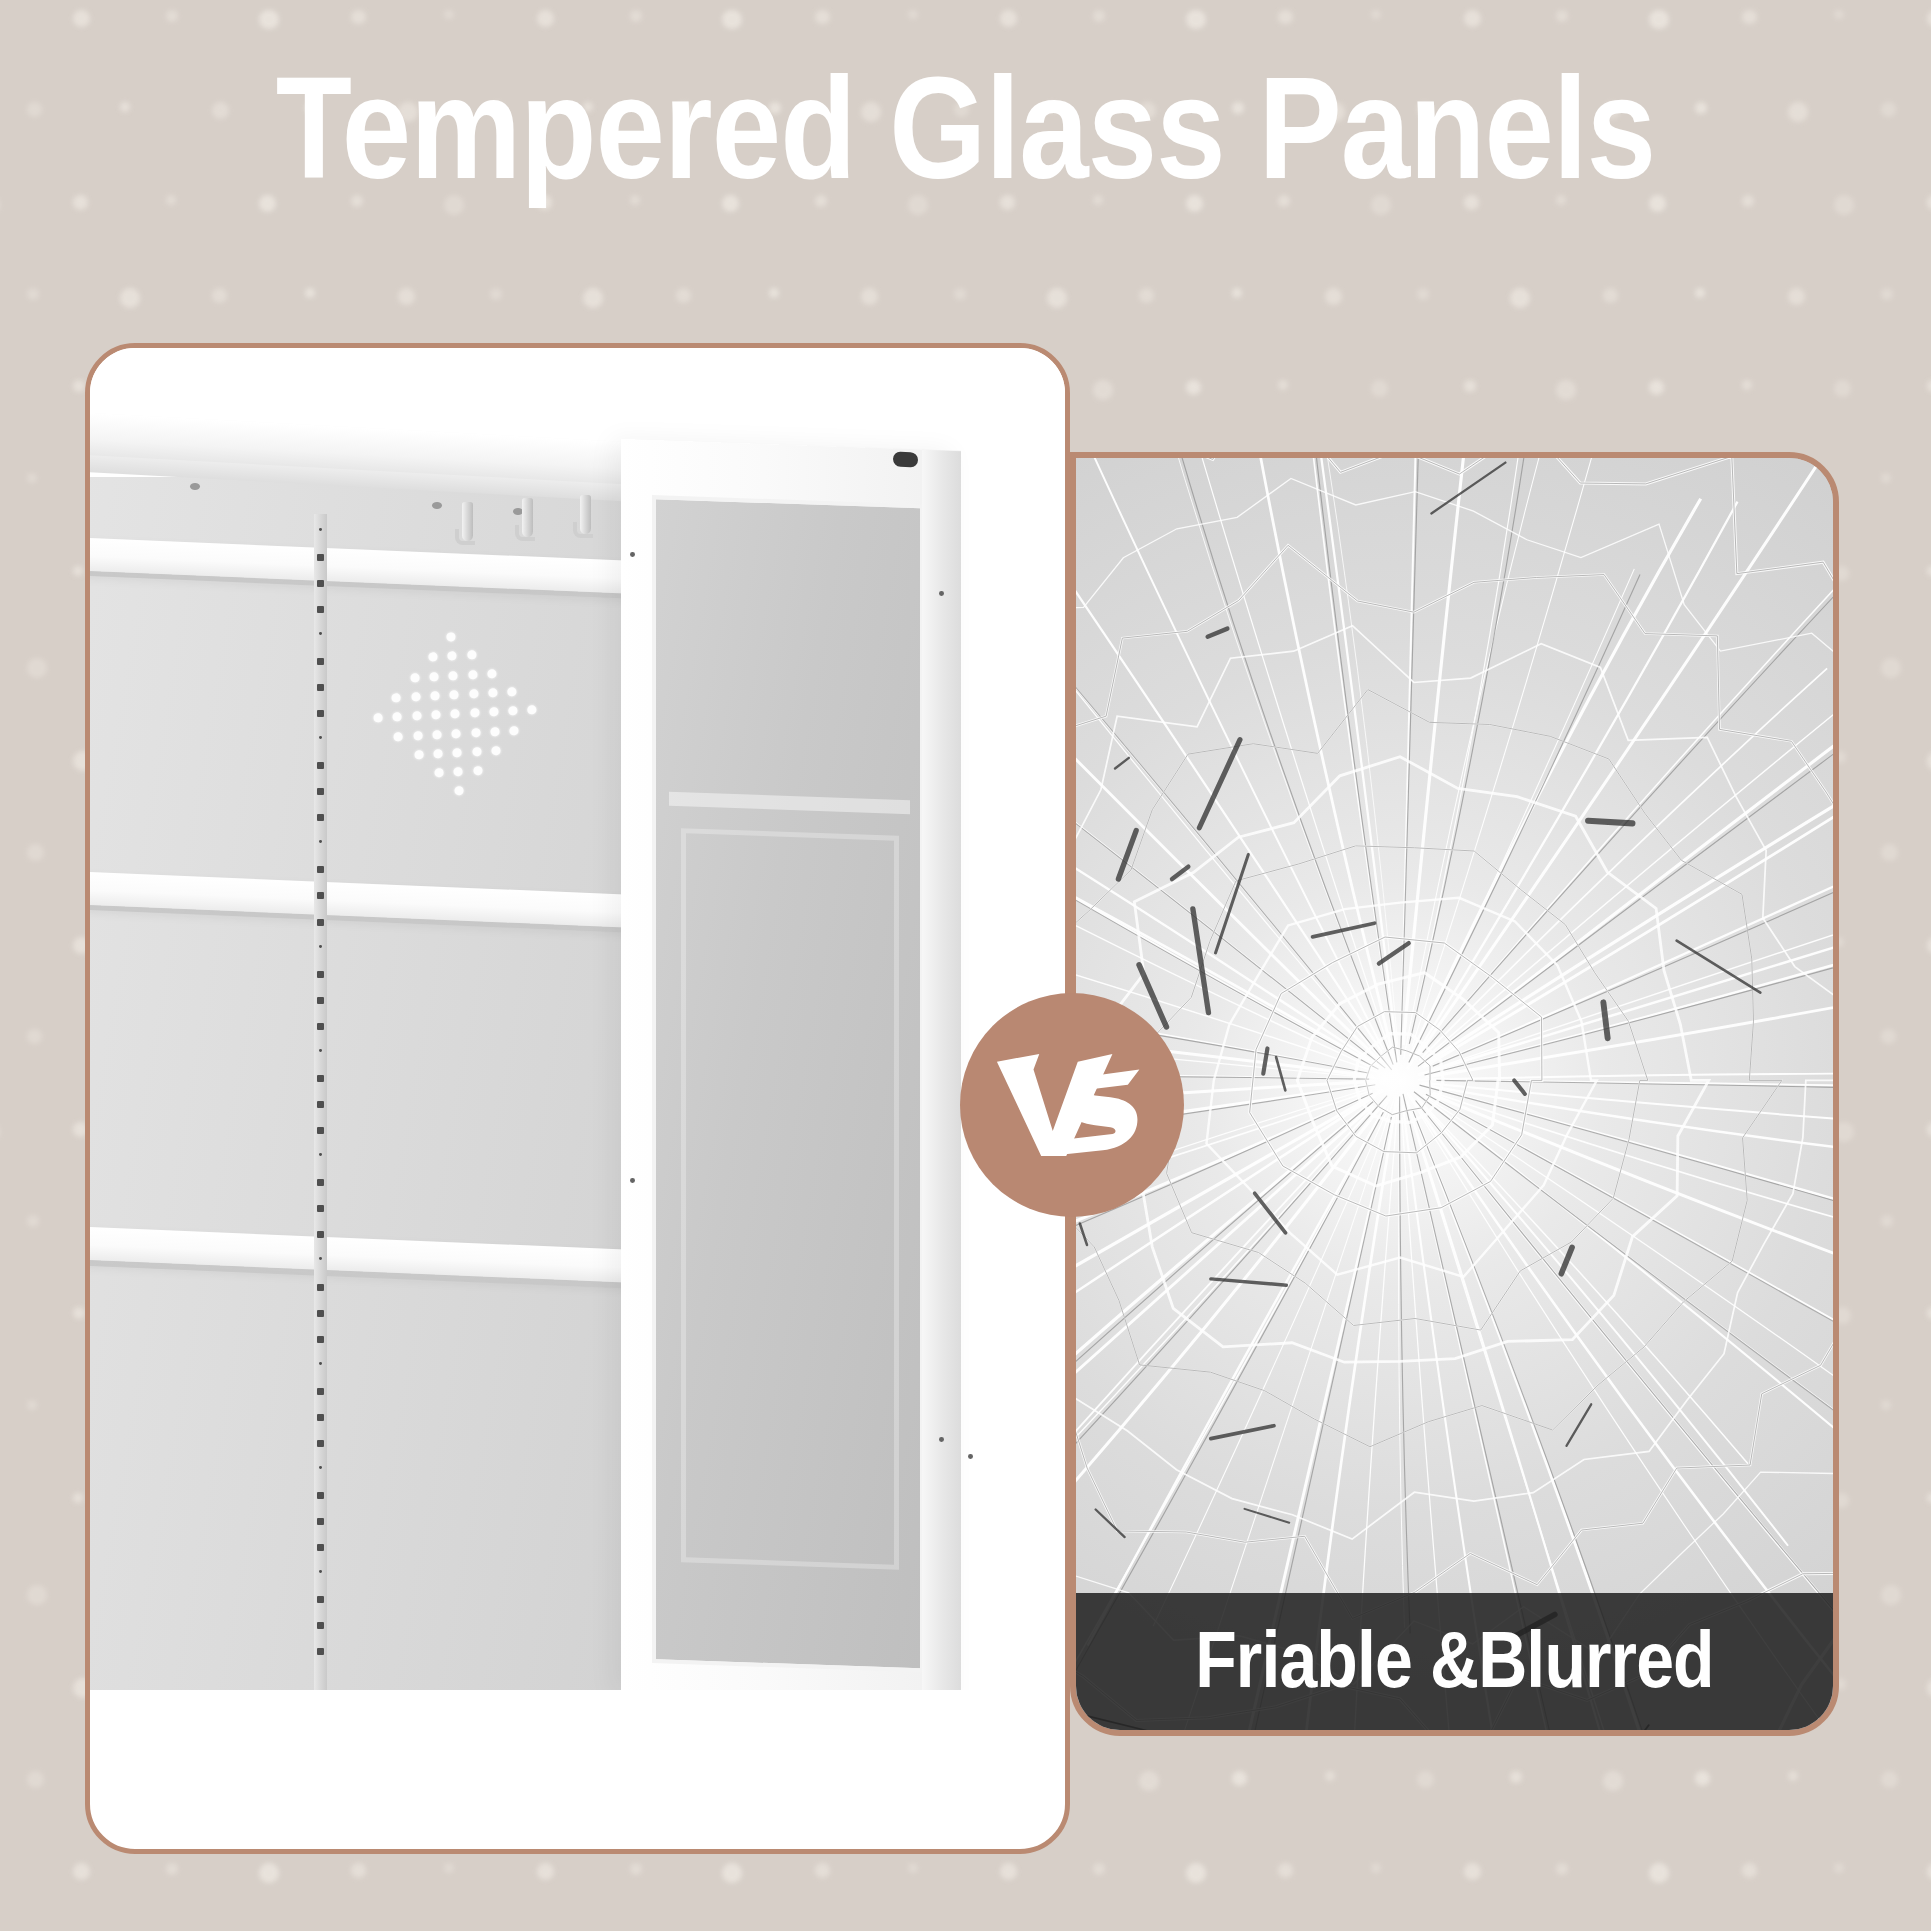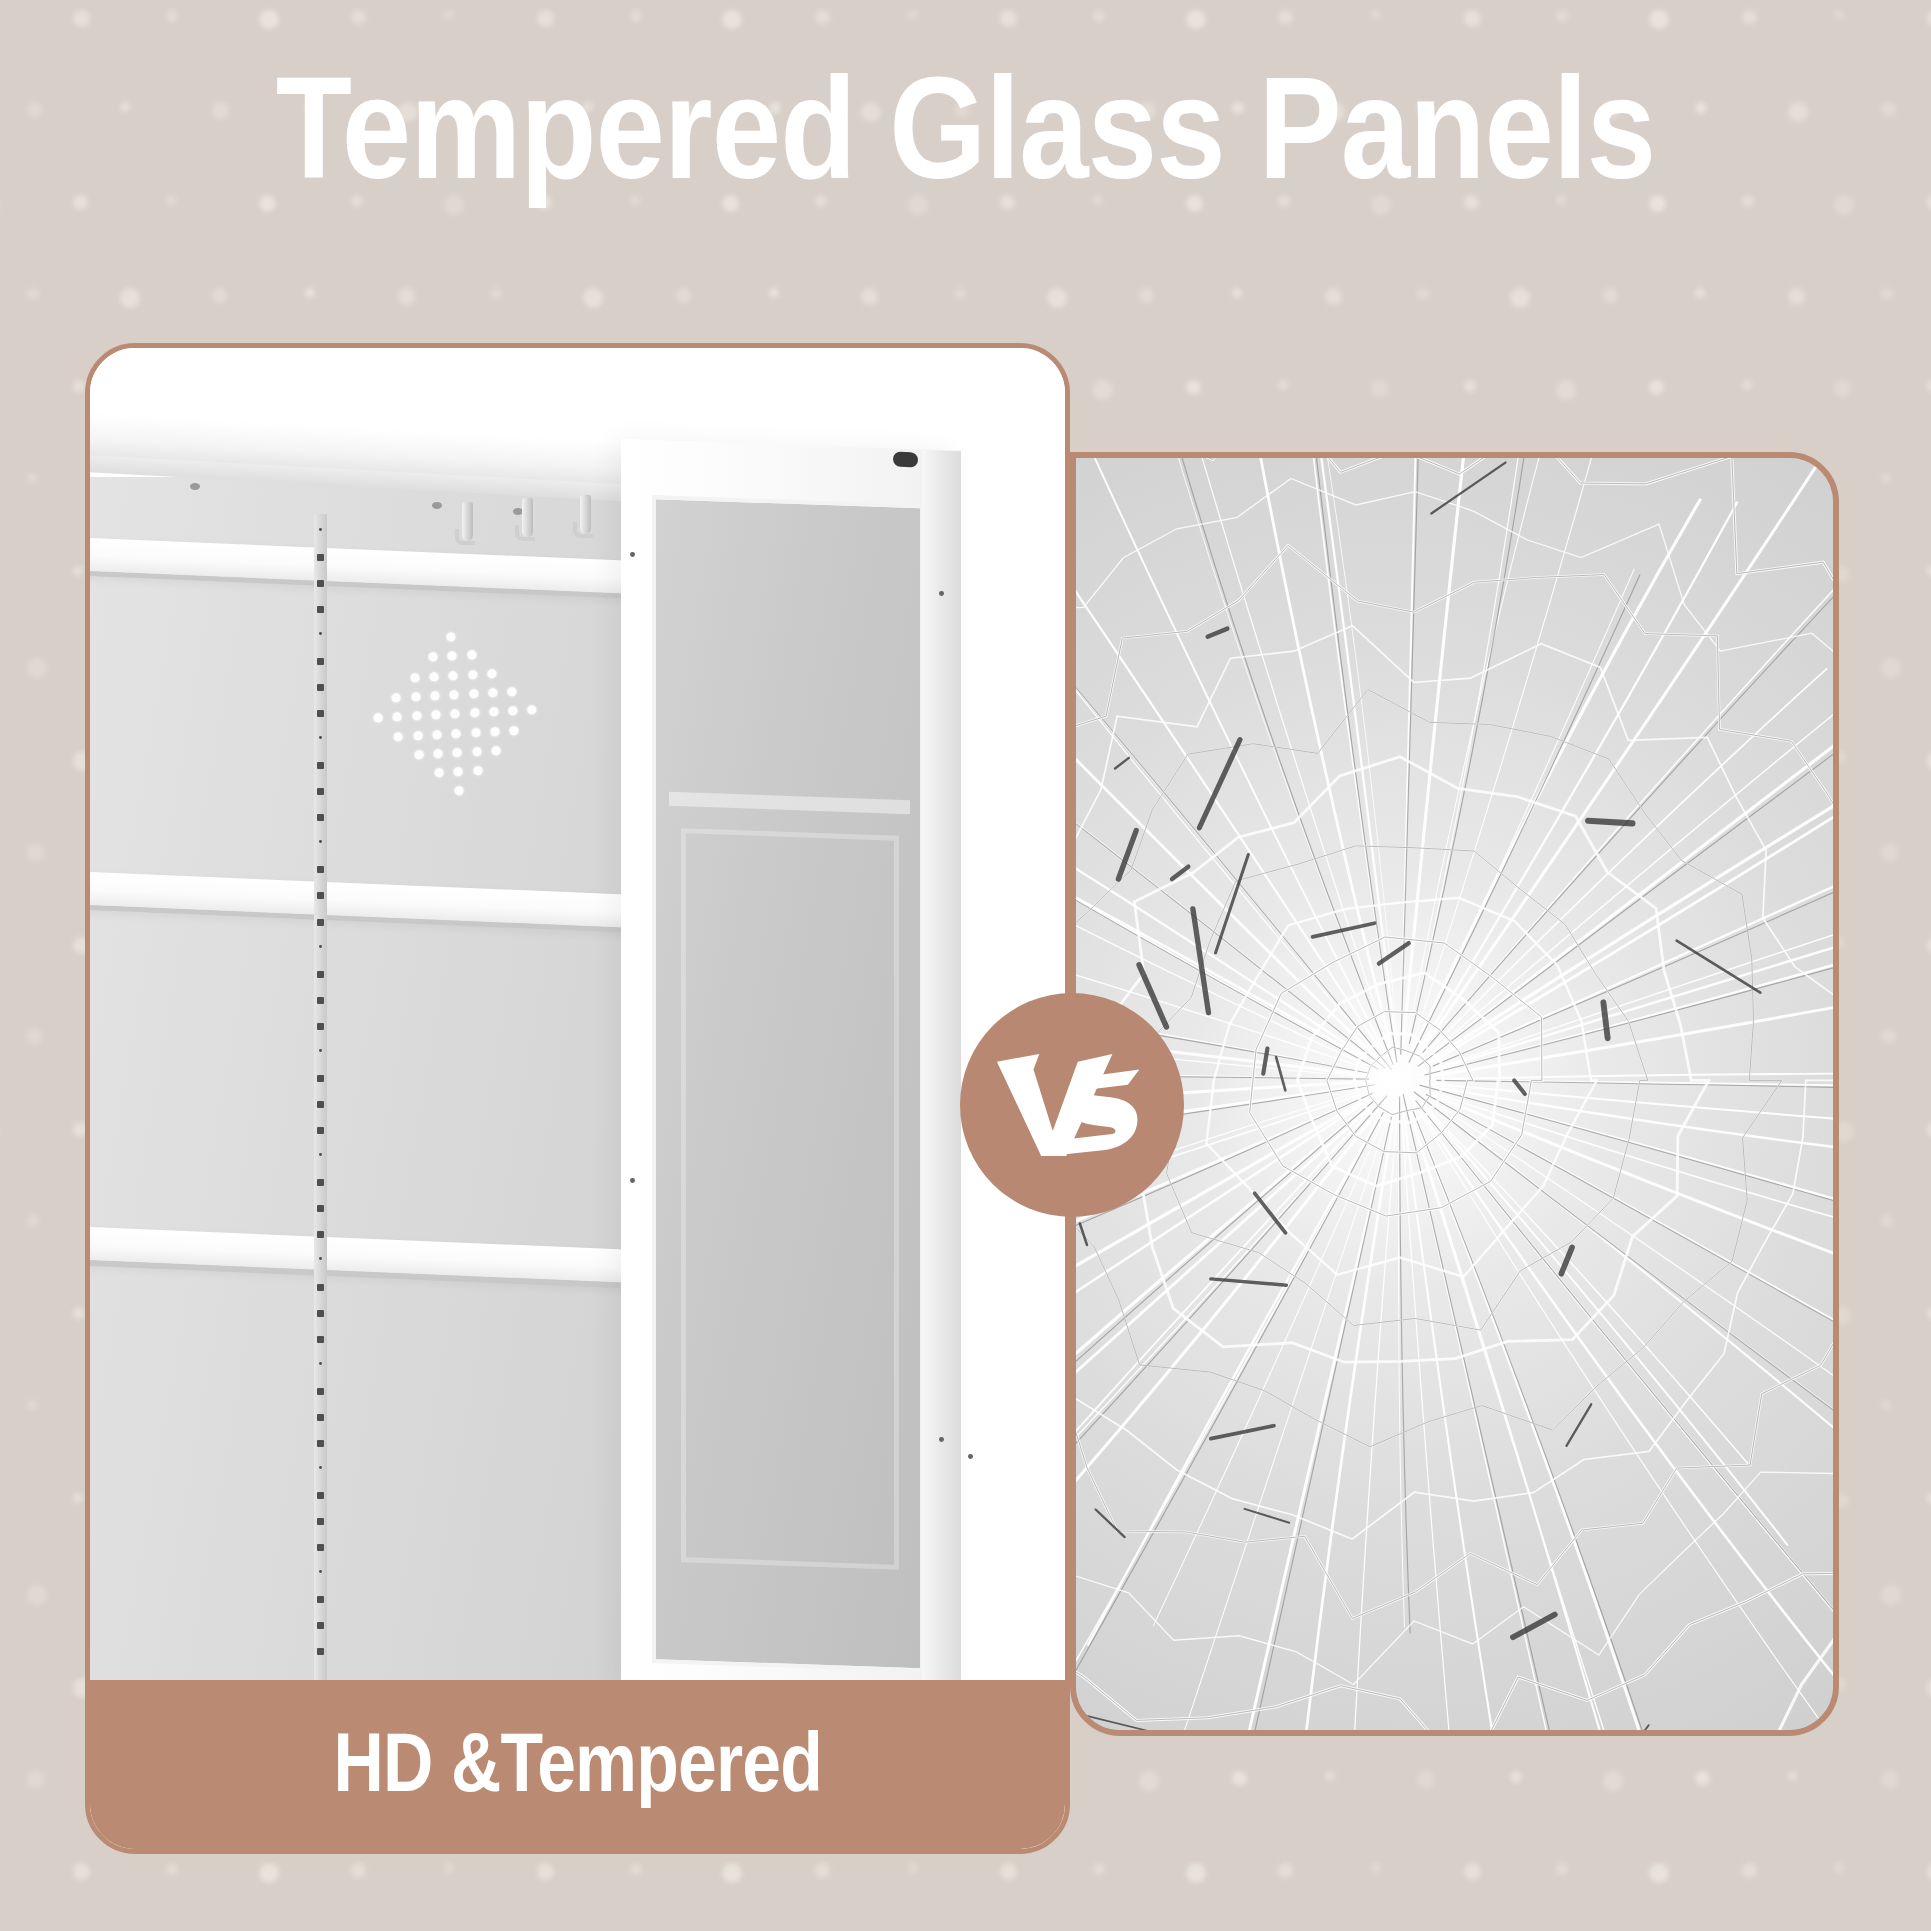--- a/index.html
+++ b/index.html
@@ -846,23 +846,20 @@
       <div class="cab" id="door-right-stile"></div>
       <div class="cab" id="door-magnet"></div>
 
       <div class="dotnail" style="left:546px; top:210px;"></div>
       <div class="dotnail" style="left:855px; top:249px;"></div>
       <div class="dotnail" style="left:546px; top:836px;"></div>
       <div class="dotnail" style="left:855px; top:1095px;"></div>
       <div class="dotnail" style="left:884px; top:1112px;"></div>
     </div>
 
-    <div class="footer-bar">
-      <span class="bar-text">HD &amp;Tempered</span>
-    </div>
   </div>
 
   <div class="card" id="card-right">
     <div class="glasswrap">
       <div id="glass">
         <svg viewBox="0 0 810 1344" preserveAspectRatio="none">
           <defs>
             <radialGradient id="impact" cx="43%" cy="49%" r="14%">
               <stop offset="0%" stop-color="#ffffff" stop-opacity="1"></stop>
               <stop offset="100%" stop-color="#ffffff" stop-opacity="0"></stop>
@@ -1075,20 +1072,23 @@
               <path d="M188.8 1363.4 L83.9 1370.4" stroke-width="3.3"></path>
               <path d="M935.3 1097.9 L911.4 1115.8" stroke-width="4.6"></path>
               <path d="M875.5 309.8 L930.0 346.0" stroke-width="1.6"></path>
               <path d="M227.6 817.3 L195.2 776.0" stroke-width="3.9"></path>
             </g>
           <circle cx="348" cy="658" r="110" fill="url(#impact)"></circle>
         </svg>
       </div>
     </div>
 
+    <div class="footer-bar">
+      <span class="bar-text">Friable &amp;Blurred</span>
+    </div>
   </div>
 
   <div id="vs">
     <svg viewBox="0 0 160 118" aria-label="VS">
       <path fill="#ffffff" d="M2 14 L46 6 L40 22 L60 86 L86 14 L122 6 L74 112 L48 112 Z"></path>
       <path fill="#ffffff" d="M150 22 L106 28 C86 32 76 44 76 58 C76 72 88 78 104 80 L120 82 C126 83 127 88 122 89 L64 96 L56 112 L112 106 C136 103 148 90 148 74 C148 60 136 53 120 51 L104 49 C98 48 98 43 104 42 L138 38 Z"></path>
     </svg>
 
   </div>
 

